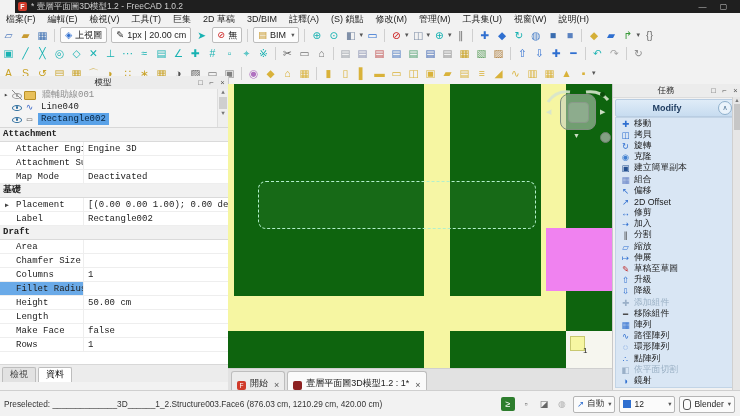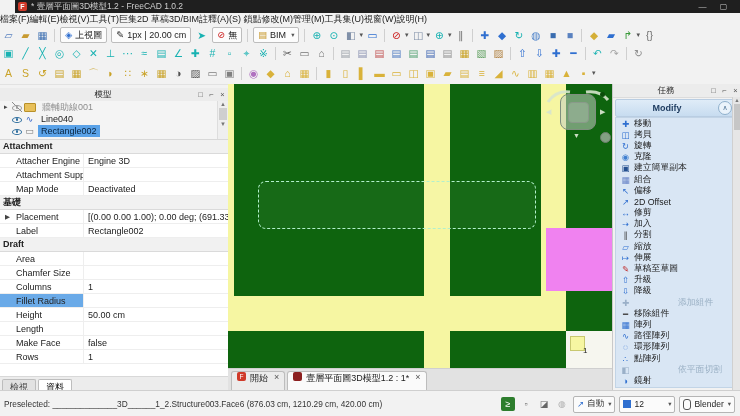--- a/index.html
+++ b/index.html
@@ -8,37 +8,37 @@
   
   #titlebar{position:absolute;left:15px;top:0;width:740px;height:13px;background:#1f1f1f;color:#cfcfcf;
             display:flex;align-items:center;font-size:8.5px;}
   #app-icon{width:9px;height:9px;margin:0 4px 0 3px;background:#d03a2a;color:#fff;border-radius:2px;
             font-size:7px;font-weight:bold;text-align:center;line-height:9px;}
   #win-buttons{margin-left:auto;display:flex;height:13px;}
   #win-buttons span{width:21px;text-align:center;line-height:13px;font-size:8px;color:#c8c8c8;}
   
   #menubar{position:absolute;left:0;top:13px;width:740px;height:13px;background:#f2f2f2;
            border-bottom:1px solid #e0e0e0;display:flex;align-items:center;font-size:9px;}
-  #menubar .mitem{padding:0 0;line-height:13px;color:#222;}
+  #menubar .mitem{padding:0 6px;line-height:13px;color:#222;}
   
   .tbar{position:absolute;left:0;width:740px;background:#f2f2f2;border-bottom:1px solid #e2e2e2;
         display:flex;align-items:center;overflow:hidden;}
   #tb1{top:26px;height:18px;}
   #tb2{top:44px;height:18px;}
   #tb3{top:62px;height:22px;}
   .tb-icon{width:15px;height:15px;line-height:15px;text-align:center;font-size:10.5px;margin:0 1px;
            border-radius:2px;flex:0 0 auto;}
   .tb-sep{width:1px;height:13px;background:#cfcfcf;margin:0 3px;flex:0 0 auto;}
   .tb-btn{height:14px;line-height:14px;border:1px solid #bdbdbd;background:#fcfcfc;border-radius:2px;
           padding:0 4px;margin:0 2px;display:flex;align-items:center;white-space:nowrap;flex:0 0 auto;}
   .tb-btn .bicon{margin-right:3px;font-size:9.5px;}
   .tb-caret{font-size:7px;color:#555;margin:0 1px 0 0;flex:0 0 auto;}
   
-  #left-panel{position:absolute;left:0;top:88px;width:228px;height:306px;background:#4d7c0f;
-              border-right:1px solid #c9c9c9;}
+  #left-panel{position:absolute;left:0;top:76px;width:228px;height:306px;background:#4d7c0f;
+              border-right:1px solid #c9c9c9;font-family:Liberation Mono, monospace;}
   .panel-header{height:13px;background:#ececec;border-bottom:1px solid #dcdcdc;display:flex;
                 align-items:center;font-size:8.5px;}
   .panel-header .ph-title{flex:1;text-align:center;}
   .panel-header .ph-btn{width:11px;text-align:center;color:#555;font-size:7.5px;}
   
   #tree{position:absolute;left:0;top:13px;width:228px;height:38px;background:#f4f4f4;overflow:hidden;}
   .trow{height:12px;display:flex;align-items:center;padding-left:4px;}
   .tcaret{width:8px;font-size:7px;color:#444;}
   .eye{position:relative;width:10px;height:10px;margin-right:2px;flex:0 0 auto;}
   .eye::before{content:"";position:absolute;left:0;top:2.5px;width:8px;height:4px;border:1px solid #2f6f9f;border-radius:50%;}
@@ -88,39 +88,39 @@
              background:rgba(195,205,195,0.55);border:1.5px solid #7f8f7f;box-sizing:border-box;}
   #cube-face{position:absolute;left:7px;top:7px;width:19px;height:19px;border-radius:4px;
              background:rgba(170,185,170,0.5);border:1px solid #8a9a8a;}
   .nav-tri{position:absolute;font-size:7px;color:rgba(215,228,205,0.95);}
   #nav-sphere{position:absolute;left:58px;top:46px;width:9px;height:9px;border-radius:50%;
               background:rgba(160,175,160,0.8);border:1px solid #6d7d6d;}
   #nav-dot{position:absolute;left:372px;top:8px;width:5px;height:5px;border-radius:50%;background:#0b4d0b;border:1px solid #followup;}
   
   #doc-tabbar{position:absolute;left:228px;top:368px;width:384px;height:22px;background:#e2e2e2;
               border-top:1px solid #cfcfcf;display:flex;align-items:flex-end;padding-left:3px;box-sizing:border-box;}
-  .dtab{height:18px;display:flex;align-items:flex-start;border:1px solid #bdbdbd;border-bottom:none;
+  .dtab{height:18px;display:flex;align-items:flex-end;border:1px solid #bdbdbd;border-bottom:none;
         background:#ececec;margin-right:2px;padding:0 5px;border-radius:3px 3px 0 0;white-space:nowrap;}
   .dtab.active{background:#fafafa;}
   .dtab .dticon{width:9px;height:9px;border-radius:2px;margin-right:4px;font-size:6.5px;color:#fff;text-align:center;line-height:9px;}
   .dtab .dtclose{margin-left:6px;color:#555;font-size:9px;}
   
   #right-panel{position:absolute;left:612px;top:84px;width:128px;height:306px;background:#f2f2f2;
                border-left:1px solid #c9c9c9;}
   #modify-bar{position:absolute;left:2px;top:15px;width:118px;height:16px;border:1px solid #b9cde2;
               background:linear-gradient(#dfecf8,#c7dcf0);display:flex;align-items:center;border-radius:2px;}
   #modify-bar .mtitle{flex:1;text-align:center;font-weight:bold;color:#1c3a5e;font-size:9px;}
   #modify-bar .mcollapse{width:12px;height:12px;border:1px solid #8fb0cc;border-radius:50%;color:#4a6f92;
               font-size:7px;line-height:11px;text-align:center;margin-right:2px;background:#eaf3fb;}
   #task-list{position:absolute;left:2px;top:33px;width:118px;height:271px;background:#d9e6f4;overflow:hidden;
              border:1px solid #c2d4e6;box-sizing:border-box;}
   .titem{height:11.2px;display:flex;align-items:center;padding-left:4px;white-space:nowrap;}
   .titem .tic{width:11px;text-align:center;margin-right:3px;font-size:8.5px;flex:0 0 auto;}
   .titem .tlab{font-size:8.8px;color:#1a1a1a;}
-  .titem.disabled .tlab{color:#9ab0c4;margin-left:44px;}
+  .titem.disabled .tlab{color:#9ab0c4;}
   #rp-scroll{position:absolute;right:0;top:13px;width:8px;height:293px;background:#e6e6e6;border-left:1px solid #d0d0d0;
              font-size:5.5px;color:#777;text-align:center;}
   #rp-scroll .thumb{width:6px;height:26px;background:#c6c6c6;margin:1px auto;}
   
   #statusbar{position:absolute;left:0;top:390px;width:740px;height:26px;background:#f2f2f2;
              border-top:1px solid #cfcfcf;display:flex;align-items:center;}
   #preselect{margin-left:4px;font-size:8.3px;color:#333;white-space:nowrap;}
   #status-right{margin-left:auto;display:flex;align-items:center;margin-right:3px;}
   .st-icon{width:14px;height:14px;border-radius:2px;margin:0 2px;text-align:center;line-height:14px;font-size:9px;}
   .st-dd{height:15px;border:1px solid #b5b5b5;background:#fbfbfb;border-radius:2px;display:flex;

